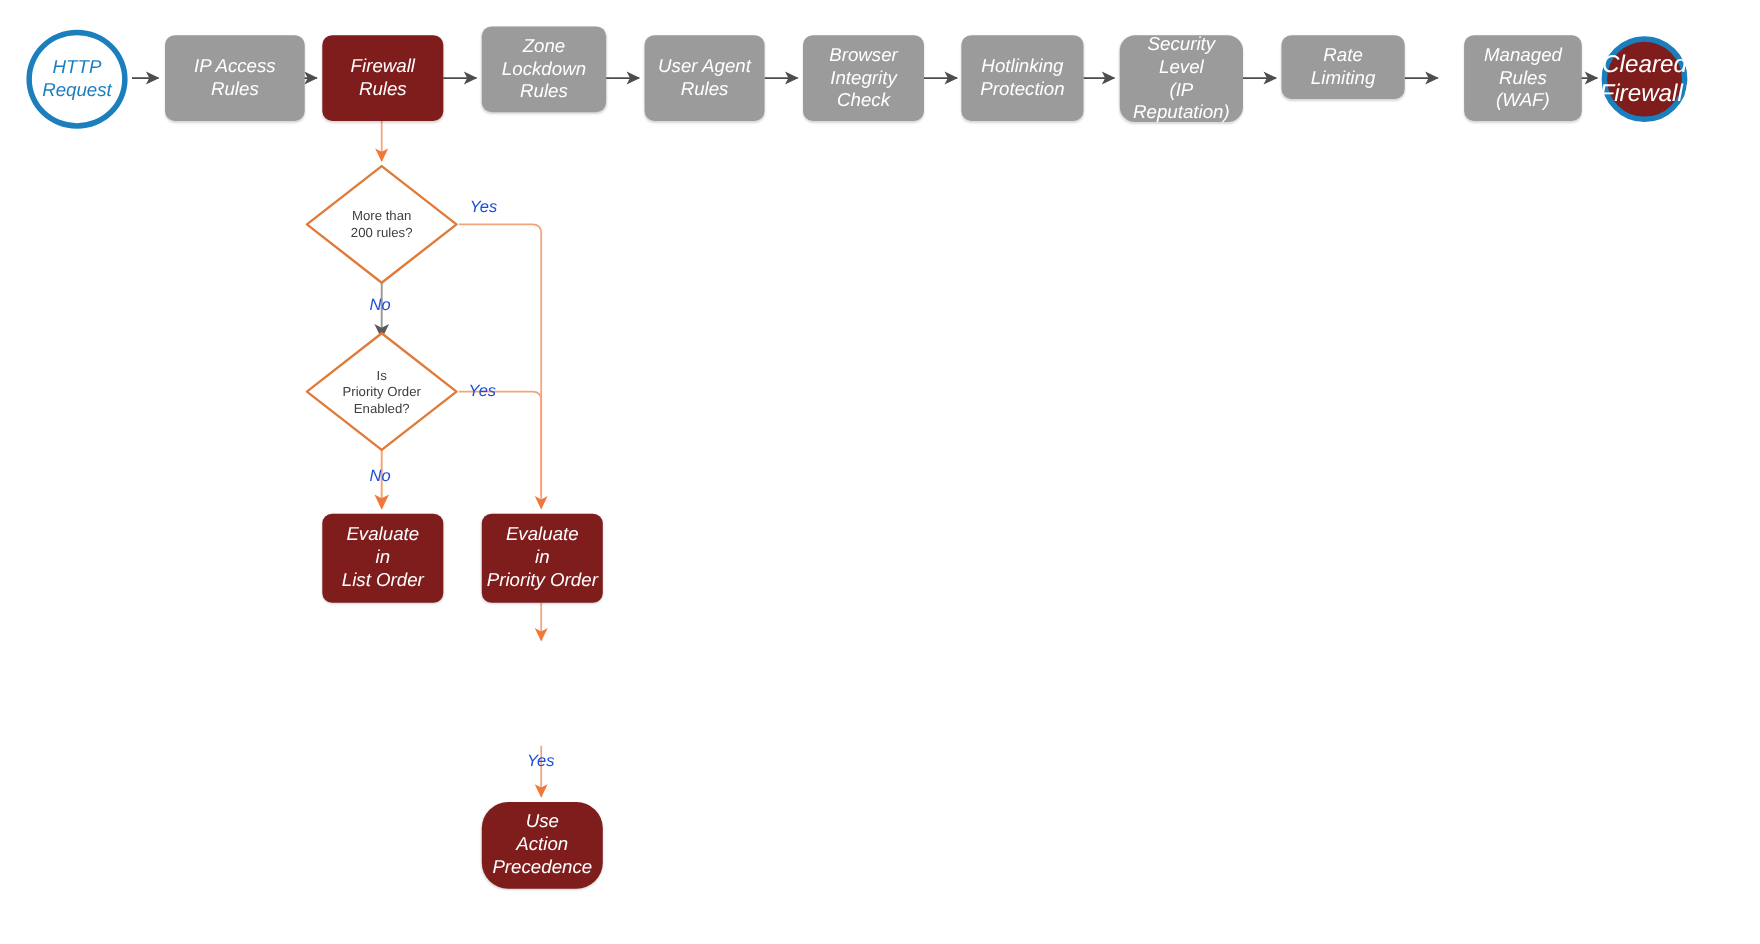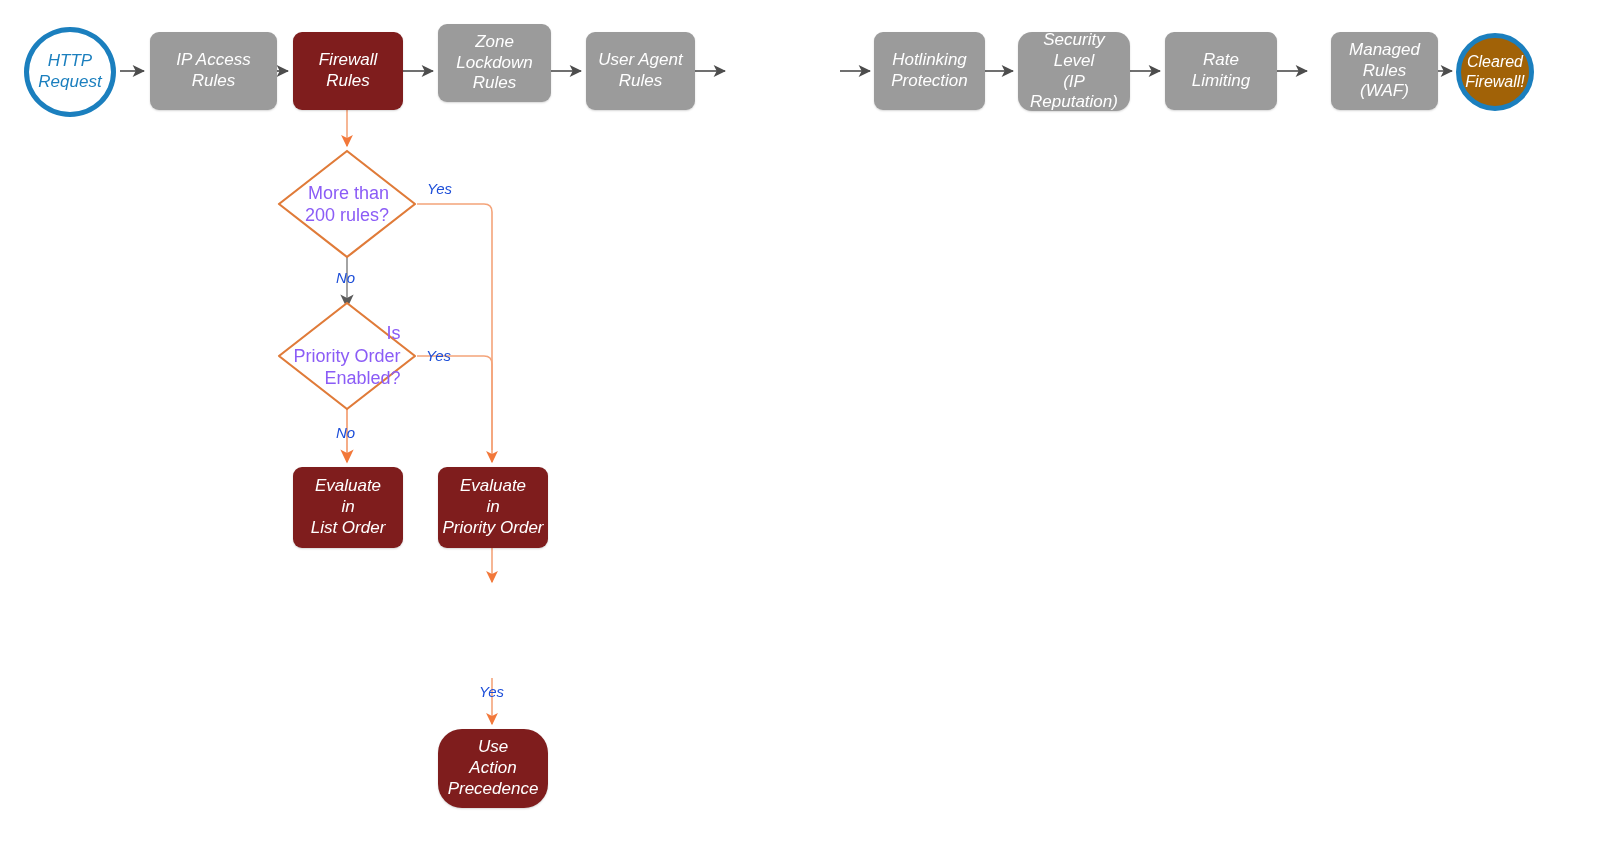--- a/index.html
+++ b/index.html
@@ -49,46 +49,46 @@
   .terminator {
     border-radius: 50%;
     background: #ffffff;
     font-style: italic;
     font-weight: normal;
     font-size: 17px;
     color: #1b7fbe;
     border: 5px solid #1b7fbe;
   }
   .terminator.filled {
-    background: #a16207;
+    background: #7f1d1d;
     color: #ffffff;
     border-color: #1b7fbe;
-    font-size: 16px;
+    font-size: 22px;
   }
 
   .diamond-wrap {
     position: absolute;
   }
   .diamond-wrap svg {
     position: absolute;
     left: 0;
     top: 0;
   }
   .diamond-label {
     position: absolute;
     left: 0;
     top: 0;
     width: 100%;
     height: 100%;
     display: flex;
     align-items: center;
     justify-content: center;
-    text-align: right;
-    font-size: 18px;
-    color: #8b5cf6;
+    text-align: center;
+    font-size: 12px;
+    color: #404040;
     line-height: 1.25;
     white-space: pre-line;
   }
 
   .edge-label {
     position: absolute;
     font-style: italic;
     font-size: 15px;
     color: #1d4ed8;
     background: transparent;
@@ -151,29 +151,32 @@
   <div class="node proc orange np" style="left:293px; top:32px; width:110px; height:78px;">Firewall
 Rules</div>
 
   <div class="node proc gray np" style="left:438px; top:24px; width:113px; height:78px;">Zone
 Lockdown
 Rules</div>
 
   <div class="node proc gray np" style="left:586px; top:32px; width:109px; height:78px;">User Agent
 Rules</div>
 
+  <div class="node proc gray np" style="left:730px; top:32px; width:110px; height:78px;">Browser
+Integrity
+Check</div>
 
   <div class="node proc gray np" style="left:874px; top:32px; width:111px; height:78px;">Hotlinking
 Protection</div>
 
   <div class="node proc gray np" style="left:1018px; top:32px; width:112px; height:79px;border-radius:14px;">Security
 Level
 (IP Reputation)</div>
 
-  <div class="node proc gray np" style="left:1165px; top:32px; width:112px; height:78px;">Rate
+  <div class="node proc gray np" style="left:1165px; top:32px; width:112px; height:58px;">Rate
 Limiting</div>
 
   <div class="node proc gray np" style="left:1311px; top:32px; width:107px; height:78px;margin-left:20px;">Managed
 Rules
 (WAF)</div>
 
   <div class="node terminator filled np" style="left:1456px; top:33px; width:78px; height:78px;">Cleared
 Firewall!</div>
 
   <div class="diamond-wrap" style="left:276px; top:148px; width:142px; height:112px;">

